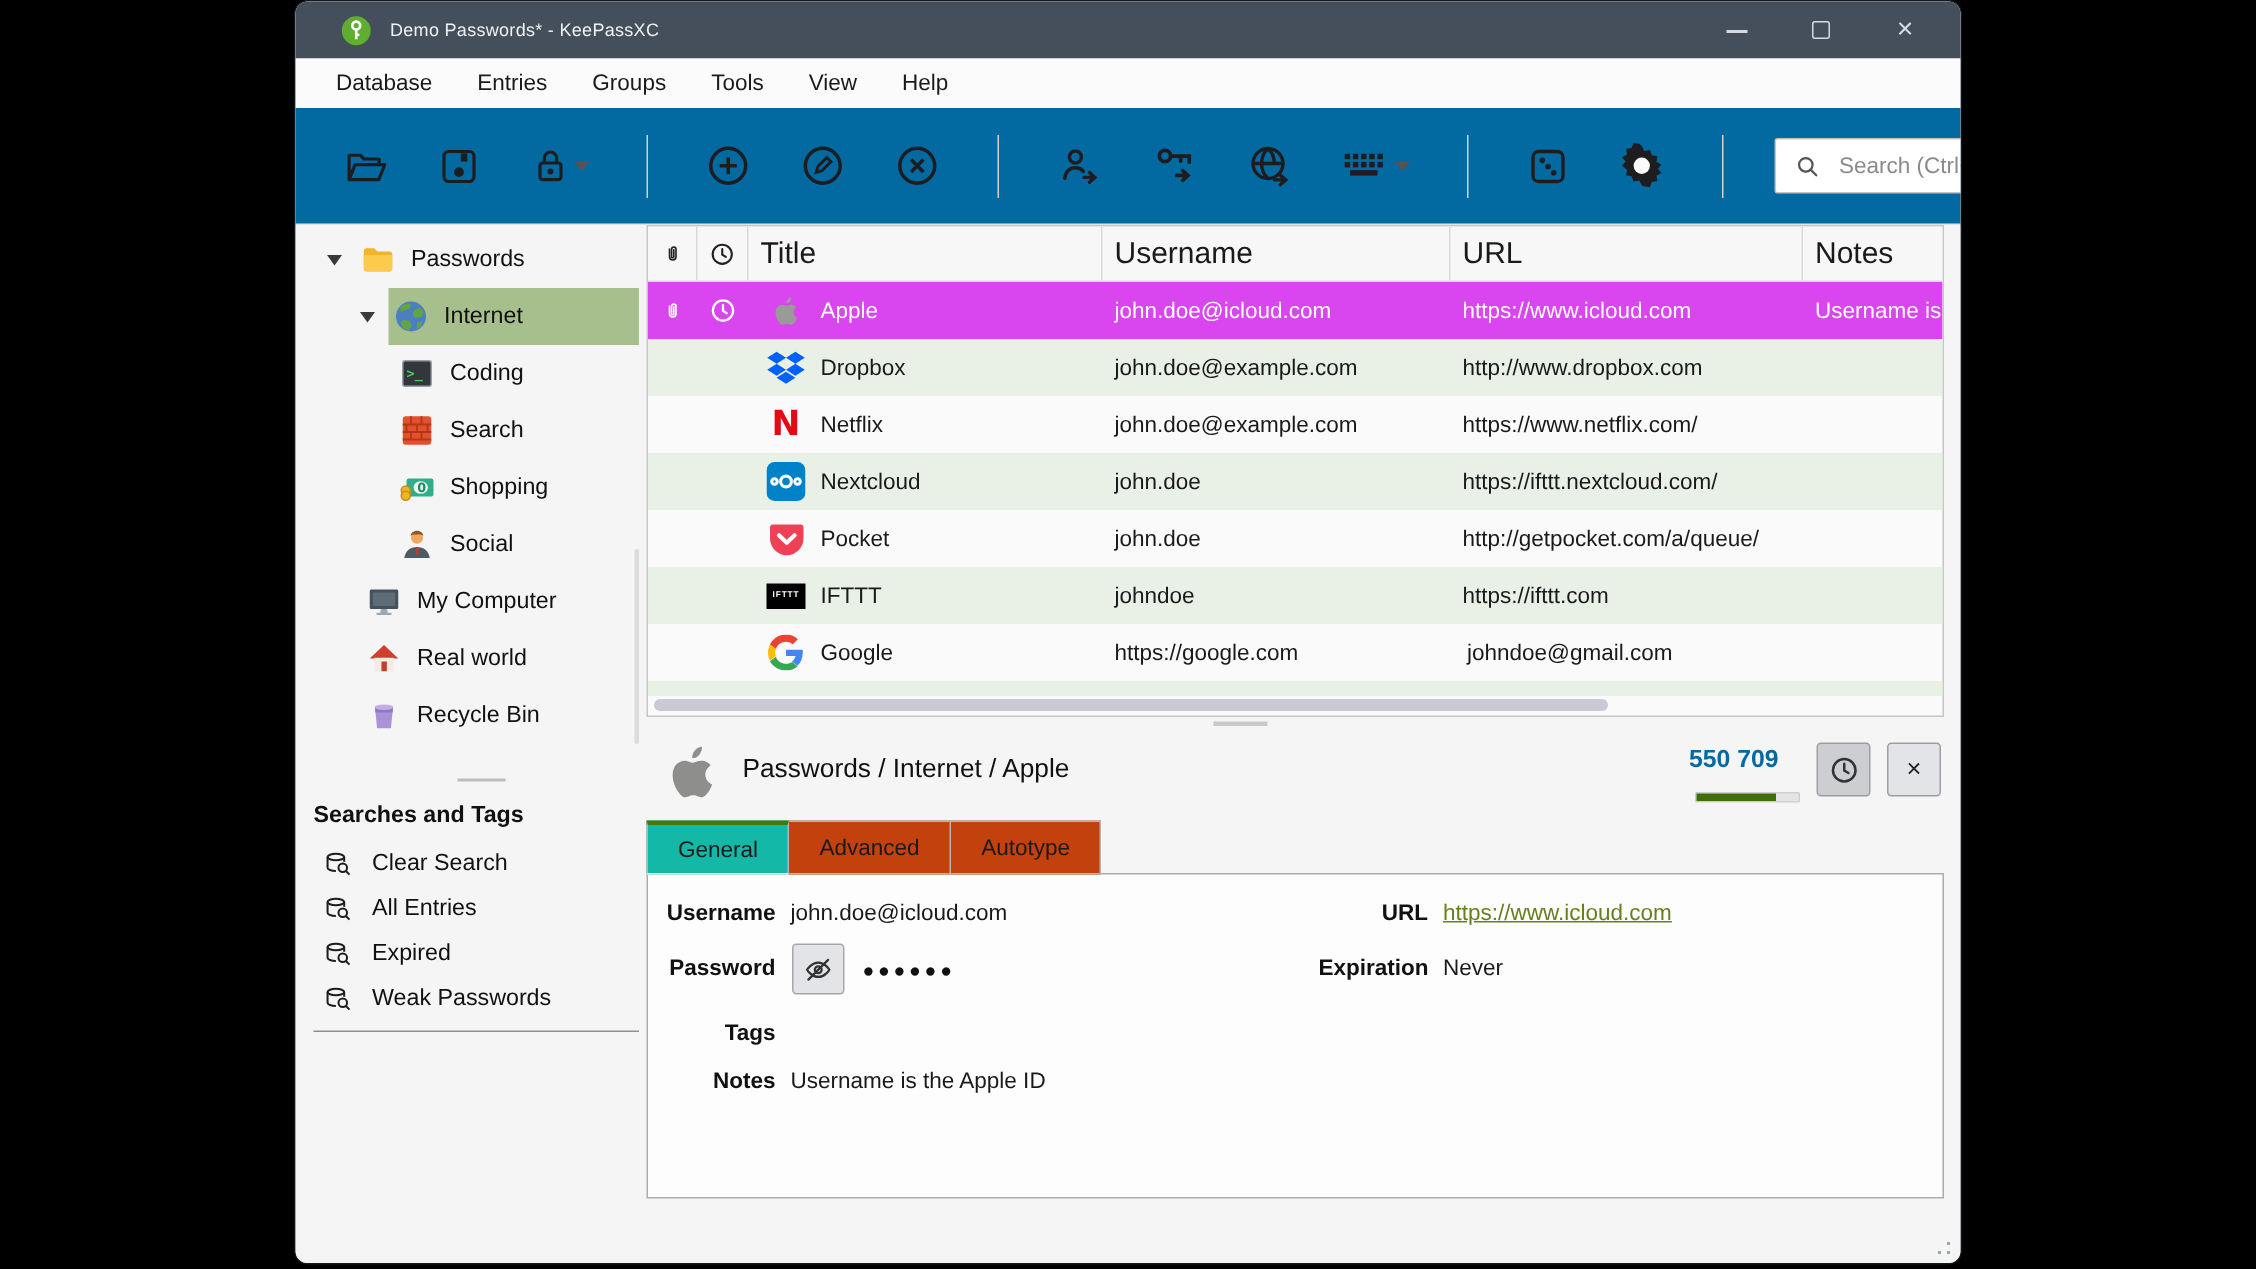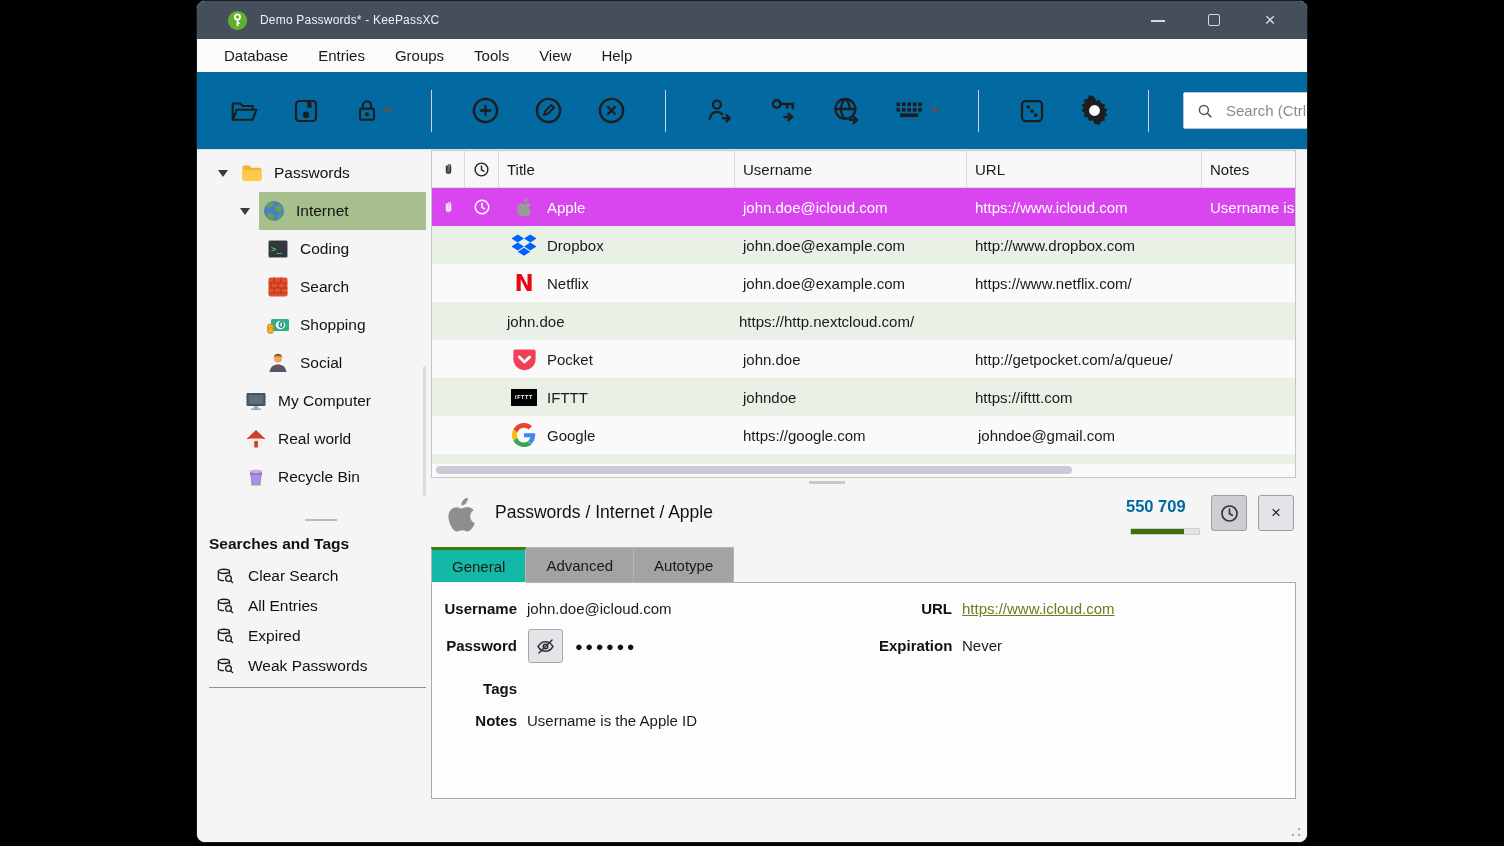--- a/index.html
+++ b/index.html
@@ -47,21 +47,21 @@
   .ml-p{ margin-left:9px; } .ml-i{ margin-left:31px; }
   .pad-child .row-body{ padding-left:57px; }
   .pad-sib .row-body{ padding-left:35px; }
   .splitter-h{ width:32px; height:2px; background:#bdbdbd; margin:23px 0 0 96px; }
   .searches-title{ font-size:15.5px; font-weight:bold; color:#111; margin:14px 0 8px 0; }
   .search-item{ height:30px; display:flex; align-items:center; gap:13px; padding-left:7px; font-size:15.5px; color:#111; }
   .sidebar-divider{ border-top:1px solid #909090; margin-top:6px; }
   .side-scroll{ position:absolute; right:0px; top:212px; width:3px; height:130px; background:#dcdcdc; border-radius:2px; }
   
   .table-wrap{ position:absolute; left:234px; top:0; width:865px; height:328px; background:#fafafa; border:1px solid #c6c6c6; overflow:hidden; }
-  .thead{ display:flex; height:37px; background:#f7f7f7; border-bottom:1px solid #d9d9d9; align-items:center; font-size:15px; color:#1a1a1a; }
+  .thead{ display:flex; height:37px; background:#f7f7f7; border-bottom:1px solid #d9d9d9; align-items:center; font-size:20px; color:#1a1a1a; }
   .thc{ height:100%; display:flex; align-items:center; border-right:1px solid #d9d9d9; padding-left:8px; }
   .thc.icon-c{ justify-content:center; padding-left:0; }
   .c0{ width:33px; flex:none; } .c1{ width:34px; flex:none; } .c2{ width:236px; flex:none; }
   .c3{ width:232px; flex:none; } .c4{ width:235px; flex:none; } .c5{ flex:1; overflow:hidden; }
   .trow{ display:flex; height:38px; align-items:center; font-size:15px; color:#1a1a1a; }
   .trow .tc{ height:100%; display:flex; align-items:center; padding-left:8px; overflow:hidden; white-space:nowrap; }
   .trow .tc.icon-c{ justify-content:center; padding-left:0; }
   .trow.alt{ background:#e9f1e6; }
   .trow.sel{ background:#d946ef; color:#fff; }
   .eicon{ width:26px; height:26px; flex:none; display:flex; align-items:center; justify-content:center; margin:0 10px 0 4px; }
@@ -74,21 +74,21 @@
   .detail{ position:absolute; left:234px; top:338px; width:865px; height:315px; }
   .d-icon{ position:absolute; left:10px; top:6px; }
   .d-title{ position:absolute; left:64px; top:14px; font-size:17.5px; color:#111; }
   .totp-code{ position:absolute; left:695px; top:9px; width:74px; font-size:16.5px; font-weight:bold; color:#0369a1; }
   .totp-bar{ position:absolute; left:699px; top:40px; width:70px; height:7px; background:#e4e4e4; border:1px solid #cfcfcf; border-radius:1px; }
   .totp-fill{ height:100%; width:78%; background:#3f6e0b; }
   .d-btn{ position:absolute; top:7px; width:36px; height:36px; border:1px solid #9c9ea2; border-radius:3px; display:flex; align-items:center; justify-content:center; padding:0; }
   .d-btn.clock{ left:780px; background:#cdced2; }
   .d-btn.close{ left:827px; background:#e3e4e7; font-size:17px; color:#222; }
   .tabs{ position:absolute; left:0; top:59px; display:flex; z-index:2; }
-  .tab{ height:36px; padding:0 20px; display:flex; align-items:center; font-size:15px; color:#1a1a1a; background:#a3a3a3; border:1px solid #b5b5b5; border-left:none; }
+  .tab{ height:36px; padding:0 20px; display:flex; align-items:center; font-size:15px; color:#1a1a1a; background:#c2410c; border:1px solid #b5b5b5; border-left:none; }
   .tab.first{ border-left:1px solid #b5b5b5; }
   .tab.active{ background:#14b8a6; border-top:3px solid #44780d; border-bottom:1px solid #fdfdfd; }
   .d-box{ position:absolute; left:0; top:94px; width:865px; height:217px; background:#fdfdfd; border:1px solid #ababab; z-index:1; }
   .f-label{ position:absolute; font-size:15px; font-weight:bold; color:#111; text-align:right; }
   .f-value{ position:absolute; font-size:15px; color:#1a1a1a; }
   .lab-l{ left:10px; width:75px; } .lab-r{ left:447px; width:73px; }
   .url-link{ color:#66801e; text-decoration:underline; }
   .eye-btn{ position:absolute; left:96px; top:46px; width:35px; height:34px; background:#e3e4e7; border:1px solid #a7a7a7; border-radius:3px; display:flex; align-items:center; justify-content:center; padding:0; }
   .pw-dots{ position:absolute; left:143px; top:56px; font-size:13px; font-weight:bold; letter-spacing:2.5px; color:#111; }
   .resize-grip{ position:absolute; right:6px; bottom:5px; width:10px; height:10px;
@@ -438,22 +438,35 @@
           <span>Netflix</span>
         </div>
         <div class="tc c3">john.doe@example.com</div>
         <div class="tc c4">https://www.netflix.com/</div>
         <div class="tc c5"></div>
       </div>
 
       <div class="trow alt">
         <div class="tc c0 icon-c"></div>
         <div class="tc c1 icon-c"></div>
+        <div class="tc c2">
+          <span class="eicon">
+              <svg width="26" height="26" viewBox="0 0 24 24">
+                <rect width="24" height="24" rx="5" fill="#0082c9"></rect>
+                <g fill="none" stroke="#fff" stroke-width="1.9">
+                  <circle cx="12" cy="12" r="3.3"></circle>
+                  <circle cx="4.9" cy="12" r="1.7"></circle>
+                  <circle cx="19.1" cy="12" r="1.7"></circle>
+                </g>
+              </svg>
+            </span>
+          <span>Nextcloud</span>
+        </div>
         <div class="tc c3">john.doe</div>
-        <div class="tc c4">https://http.nextcloud.com/</div>
+        <div class="tc c4">https://ifttt.nextcloud.com/</div>
         <div class="tc c5"></div>
       </div>
 
       <div class="trow">
         <div class="tc c0 icon-c"></div>
         <div class="tc c1 icon-c"></div>
         <div class="tc c2">
           <span class="eicon">
               <svg width="25" height="25" viewBox="0 0 24 24">
                 <path fill="#ef4056" d="M3.2 2.5h17.6A1.9 1.9 0 0 1 22.7 4.4v7.1A10.7 10.7 0 0 1 12 22.2 10.7 10.7 0 0 1 1.3 11.5V4.4A1.9 1.9 0 0 1 3.2 2.5z"></path>

